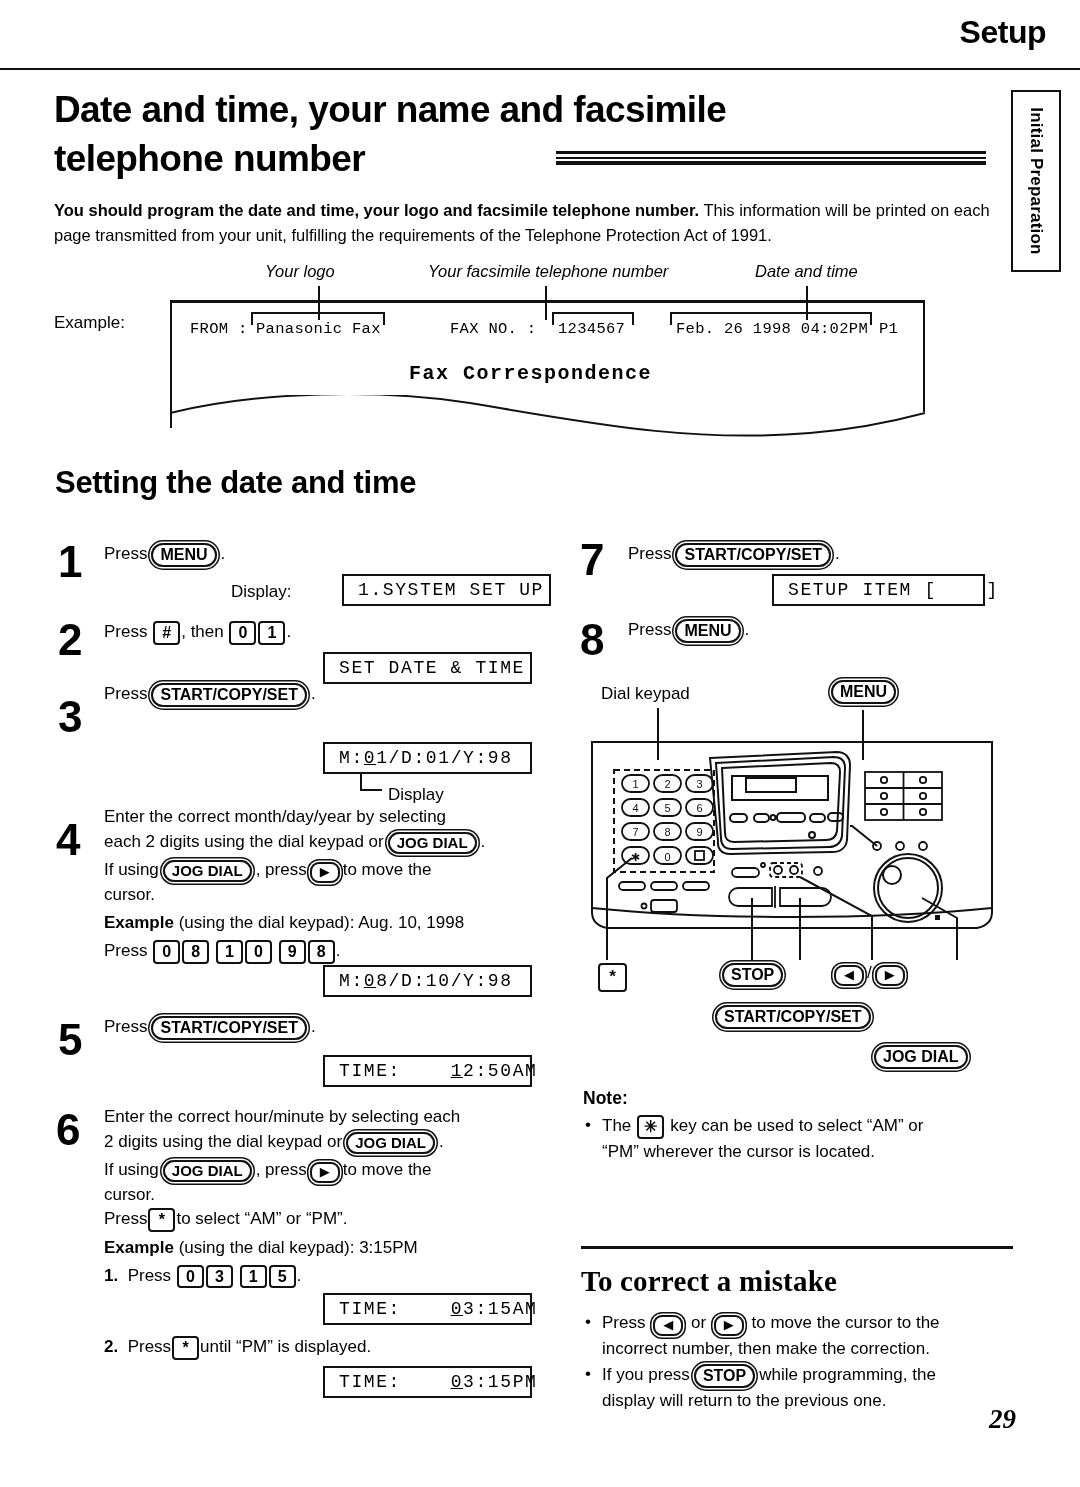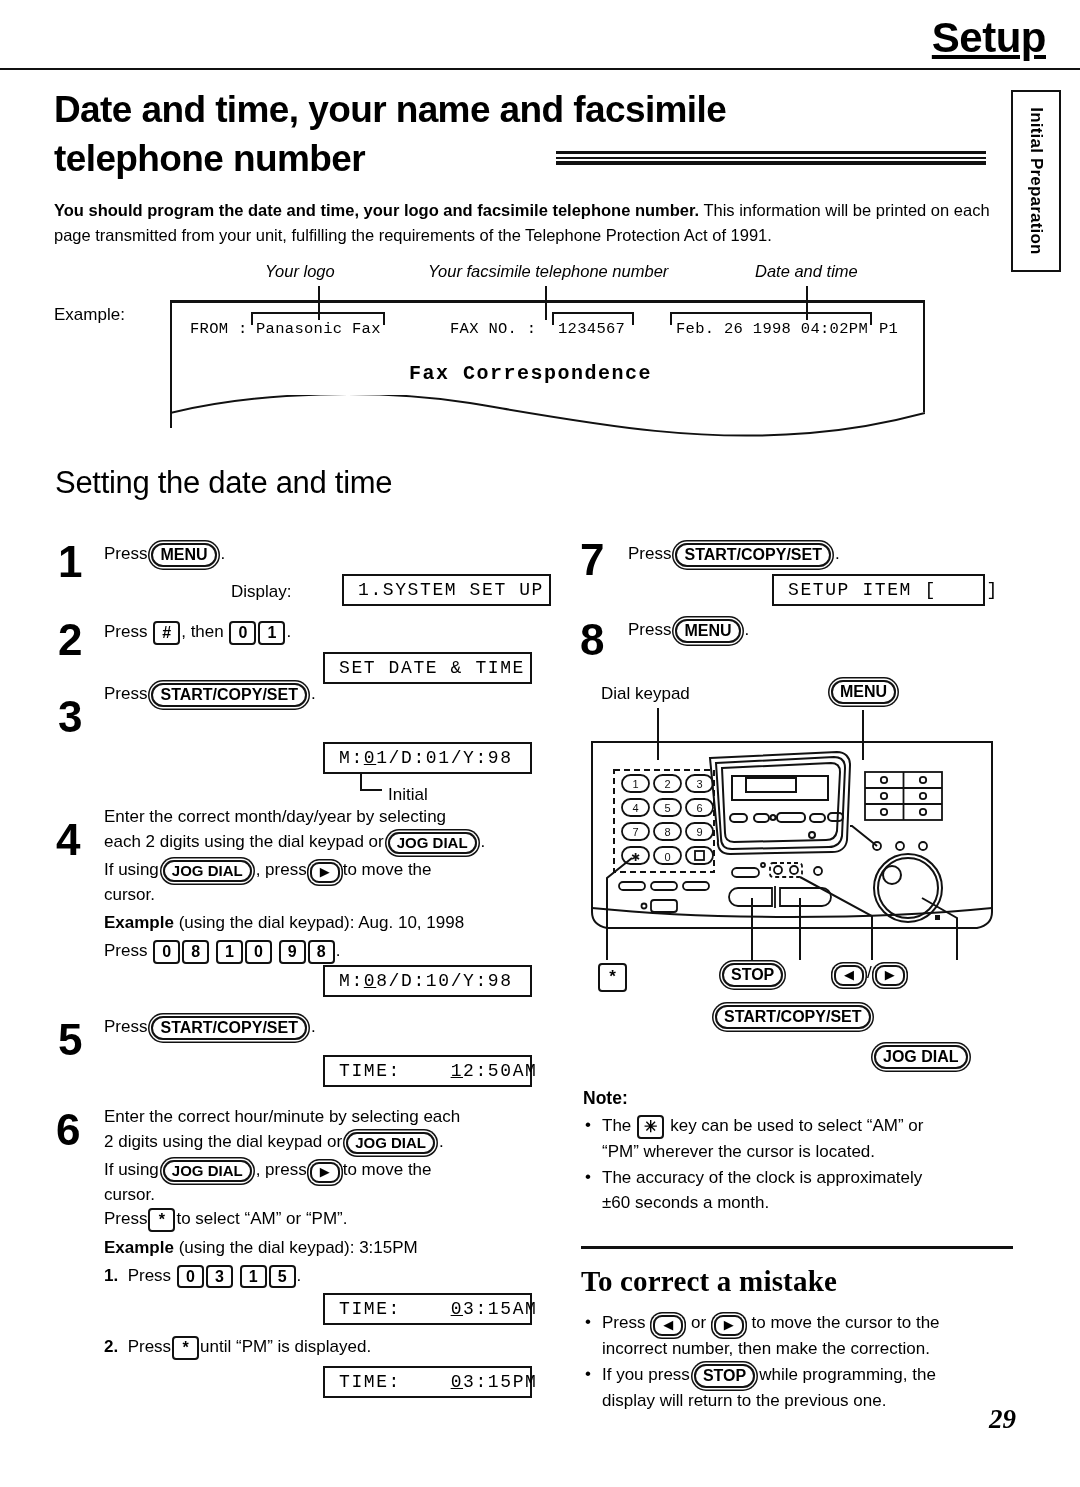--- a/index.html
+++ b/index.html
@@ -5,21 +5,21 @@
   html,body{margin:0;padding:0;background:#fff;}
   body{
     width:1080px;height:1487px;position:relative;overflow:hidden;
     font-family:"Liberation Sans", sans-serif;color:#000;
     -webkit-font-smoothing:none;
   }
   .abs{position:absolute;}
 
   
   #setup-title{
-    right:34px;top:14px;font-size:42px;font-weight:bold;letter-spacing:-0.5px;text-decoration:underline;
+    right:34px;top:14px;font-size:32px;font-weight:bold;letter-spacing:-0.5px;
   }
   #header-rule{
     left:0;top:68px;width:1080px;height:2px;background:#111;
   }
 
   
   #side-tab{
     left:1011px;top:90px;width:46px;height:178px;border:2px solid #111;
     background:#fff;
   }
@@ -42,33 +42,33 @@
   #heading-rules i:nth-child(1){height:3px;}
   #heading-rules i:nth-child(2){height:2px;margin-top:3px;}
   #heading-rules i:nth-child(3){height:4px;margin-top:2px;}
 
   #intro-para{
     left:54px;top:198px;width:940px;font-size:16.5px;line-height:1.52;
   }
   #intro-para b{font-weight:bold;}
 
   
-  #example-label{left:54px;top:305px;font-size:17px;}
+  #example-label{left:54px;top:313px;font-size:17px;}
   #fax-callouts span{position:absolute;font-size:16.5px;white-space:nowrap;}
   #fax-callouts i{position:absolute;width:2px;background:#111;}
 
   #fax-sheet{left:170px;top:300px;width:755px;height:130px;}
   #fax-sheet .edge-top{position:absolute;left:0;top:0;width:755px;height:3px;background:#111;}
   #fax-sheet .edge-l{position:absolute;left:0;top:0;width:2px;height:128px;background:#111;}
   #fax-sheet .edge-r{position:absolute;right:0;top:0;width:2px;height:112px;background:#111;}
   .fax-line{position:absolute;font-family:"Liberation Mono", monospace;font-size:15.5px;letter-spacing:0.3px;white-space:nowrap;}
   .brk{position:absolute;border:2px solid #111;border-bottom:none;height:11px;}
 
   
-  #sec-setting{left:55px;top:465px;font-size:31px;font-weight:normal;letter-spacing:-0.3px;}
+  #sec-setting{left:55px;top:465px;font-size:31px;font-weight:bold;letter-spacing:-0.3px;}
 
   
   .stepnum{position:absolute;font-size:44px;font-weight:bold;line-height:1;}
   .steptext{position:absolute;font-size:17px;line-height:1.46;}
   .steptext b{font-weight:bold;}
 
   
   .lcd{
     position:absolute;border:2px solid #111;background:#fff;
     font-family:"Liberation Mono", monospace;font-size:18px;
@@ -196,21 +196,21 @@
 
 <div class="stepnum" style="left:58px;top:695px;">3</div>
 <div class="steptext" style="left:104px;top:682px;">
   <span>Press</span><span class="key">START/COPY/SET</span><span>.</span>
 </div>
 <div class="lcd" style="left:323px;top:742px;width:209px;height:32px;"><span>M:</span><u>0</u><span>1/D:01/Y:98</span></div>
 <div class="cursor-lead" style="left:360px;top:774px;width:80px;height:24px;">
   <i class="v" style="left:0;top:0;height:16px;"></i>
   <i class="h" style="left:0;top:15px;width:22px;"></i>
 </div>
-<div class="steptext" style="left:388px;top:783px;">Initial</div>
+<div class="steptext" style="left:388px;top:783px;">Display</div>
 
 <div class="stepnum" style="left:56px;top:818px;">4</div>
 <div class="steptext" style="left:104px;top:805px;width:440px;">
   <div>Enter the correct month/day/year by selecting</div>
   <div><span>each 2 digits using the dial keypad or</span><span class="key sm">JOG DIAL</span>.</div>
   <div style="margin-top:3px;"><span>If using</span><span class="key sm">JOG DIAL</span><span>, press</span><span class="arrowkey">▶</span><span>to move the</span></div>
   <div>cursor.</div>
   <div style="margin-top:4px;"><b>Example</b> <span>(using the dial keypad):  Aug. 10, 1998</span></div>
   <div style="margin-top:3px;"><span>Press</span>
     <span class="numkey">0</span><span class="numkey">8</span>
@@ -384,24 +384,20 @@
   <span class="key" style="position:absolute;left:870px;top:87px;">JOG DIAL</span>
 </div>
 
 <div class="abs" id="note-head">Note:</div>
 <div class="bullets" style="left:583px;top:1113px;width:420px;">
   <div class="li">
     <span>The</span>
     <span class="numkey">✳</span>
     <span>key can be used to select “AM” or</span><br>
     <span>“PM” wherever the cursor is located.</span>
-  </div>
-  <div class="li">
-    <span>The accuracy of the clock is approximately</span><br>
-    <span>±60 seconds a month.</span>
   </div>
 </div>
 
 <div class="abs" id="divider-rule"></div>
 <div class="abs" id="sec-correct">To correct a mistake</div>
 <div class="bullets" style="left:583px;top:1310px;width:425px;">
   <div class="li">
     <span>Press</span>
     <span class="arrowkey">◀</span>
     <span>or</span>

